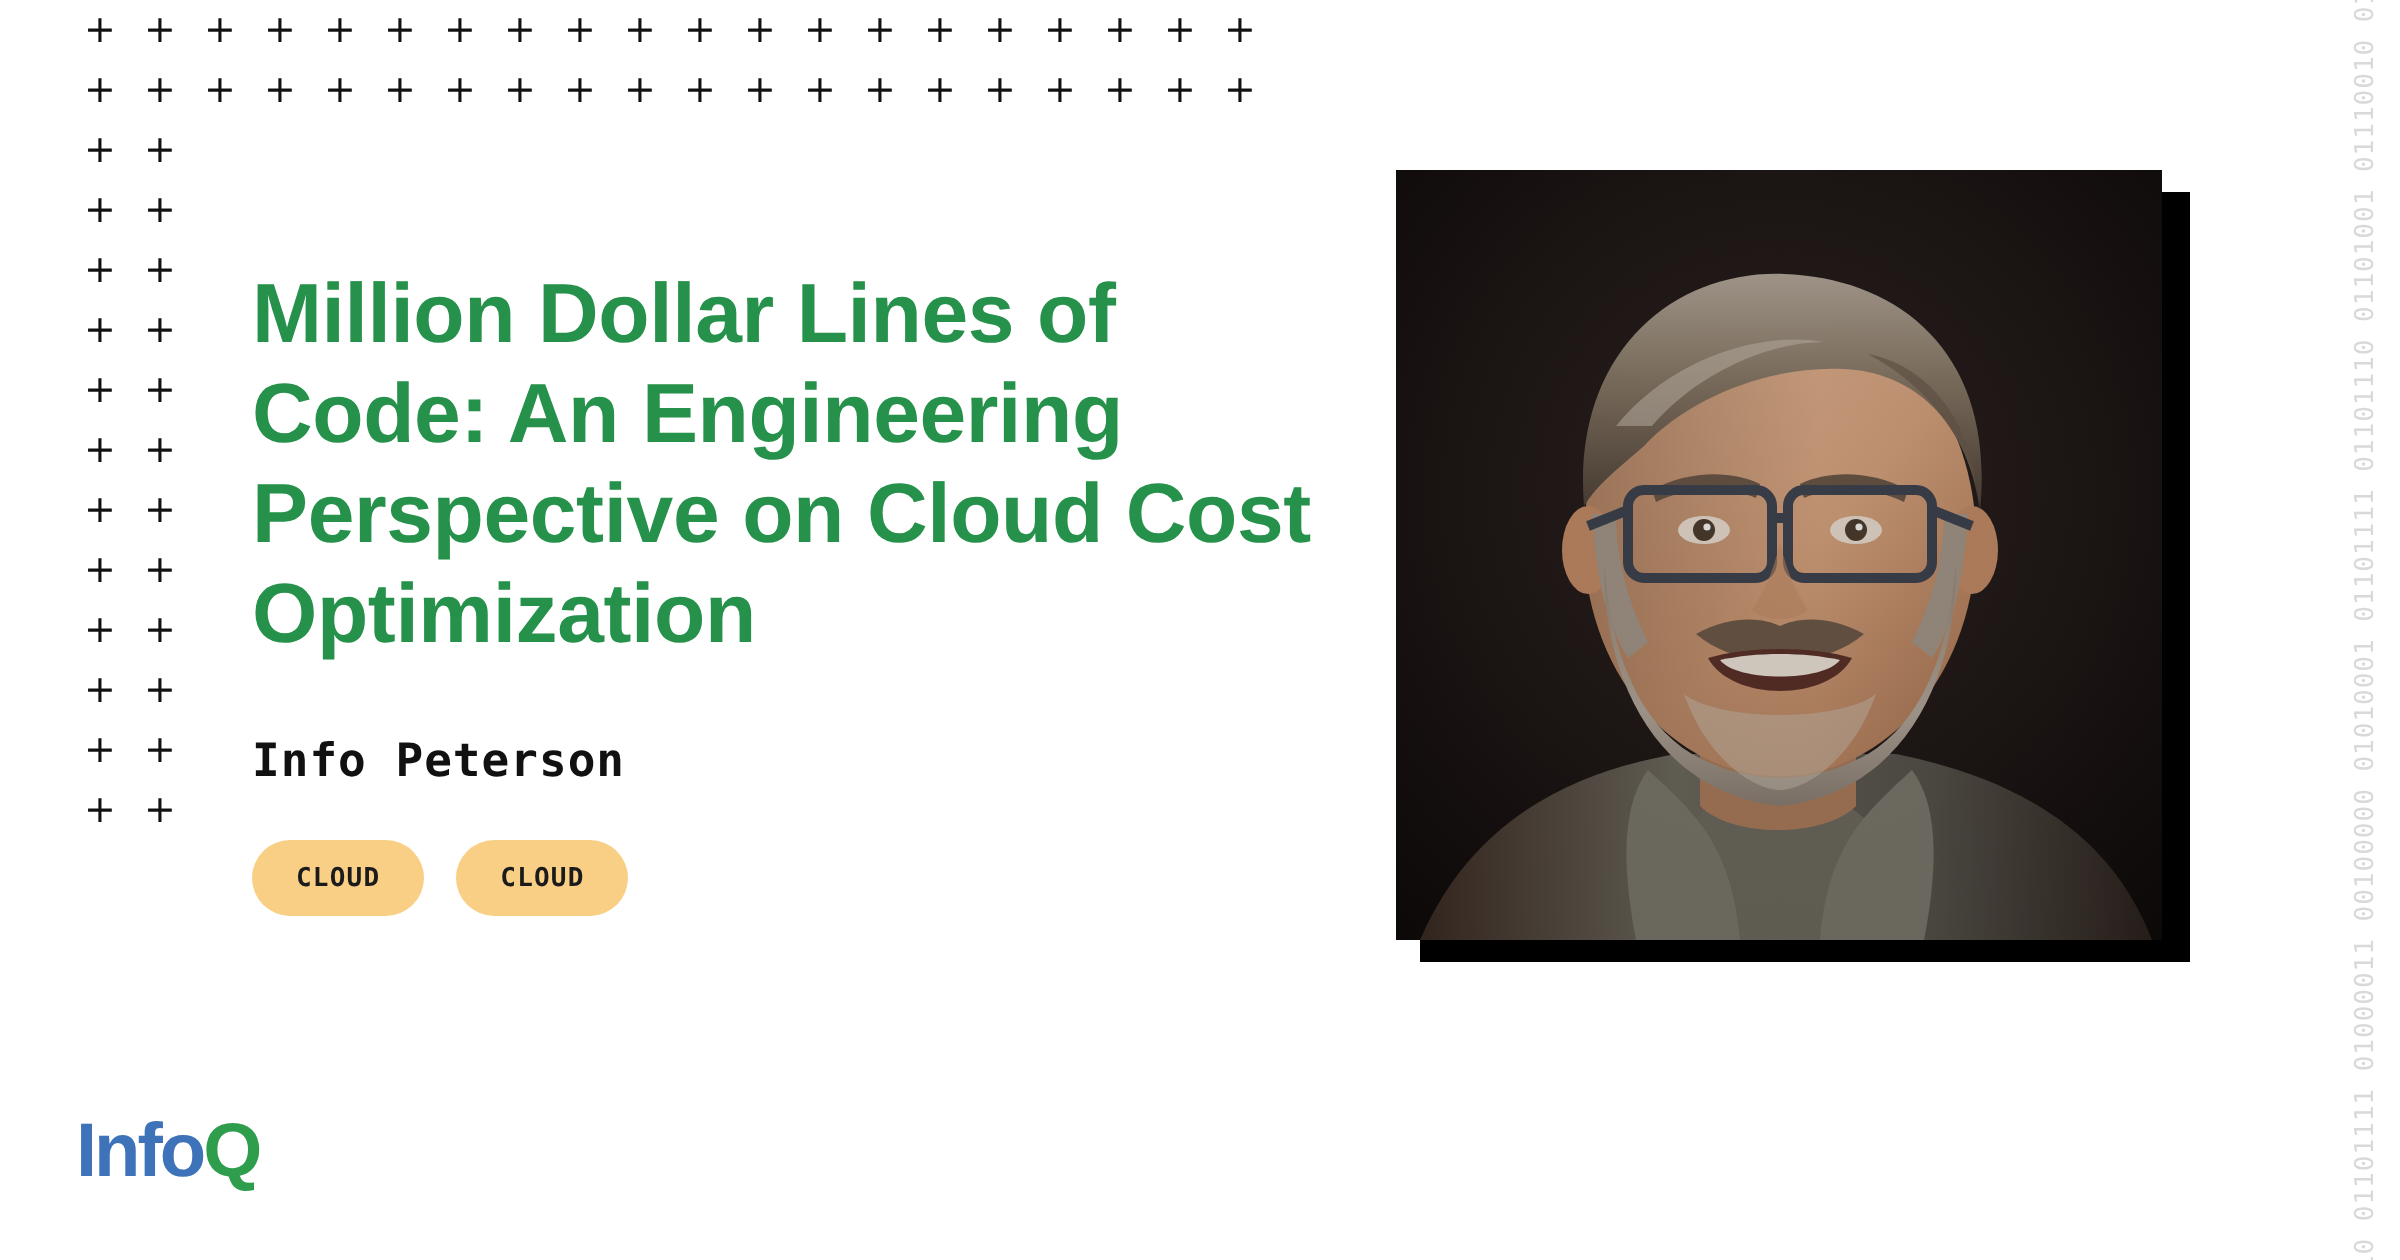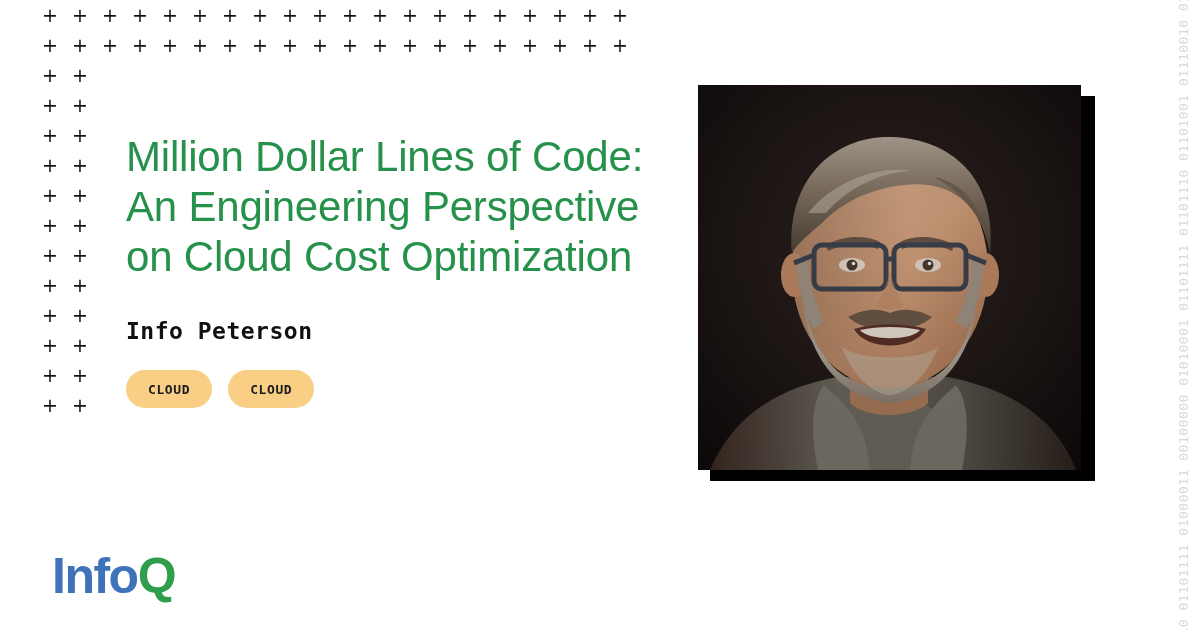--- a/index.html
+++ b/index.html
@@ -76,21 +76,21 @@
     letter-spacing: 1.6px;
     color: #1b1b1b;
     text-transform: uppercase;
   }
 
   .headline {
     margin-top: 16px;
     font-family: "Liberation Sans", sans-serif;
     font-size: 42px;
     line-height: 50px;
-    font-weight: 400;
+    font-weight: 700;
     color: #26914a;
     letter-spacing: -0.2px;
     width: 560px;
   }
 
   .author {
     margin-top: 36px;
     font-family: "DejaVu Sans Mono", monospace;
     font-size: 23px;
     font-weight: 700;
@@ -143,24 +143,24 @@
     width: 383px;
     height: 385px;
     overflow: hidden;
     background: #140f0e;
   }
   .photo svg { display: block; width: 100%; height: 100%; }
 
   
   .logo {
     position: absolute;
-    left: 52px;
+    left: 38px;
     top: 553px;
     font-family: "Liberation Sans", sans-serif;
-    font-size: 50px;
+    font-size: 38px;
     font-weight: 700;
     letter-spacing: -1.5px;
     line-height: 46px;
   }
   .logo .info { color: #3e73b9; }
   .logo .q { color: #2e9e4d; }
 </style>
 </head>
 <body>
 

